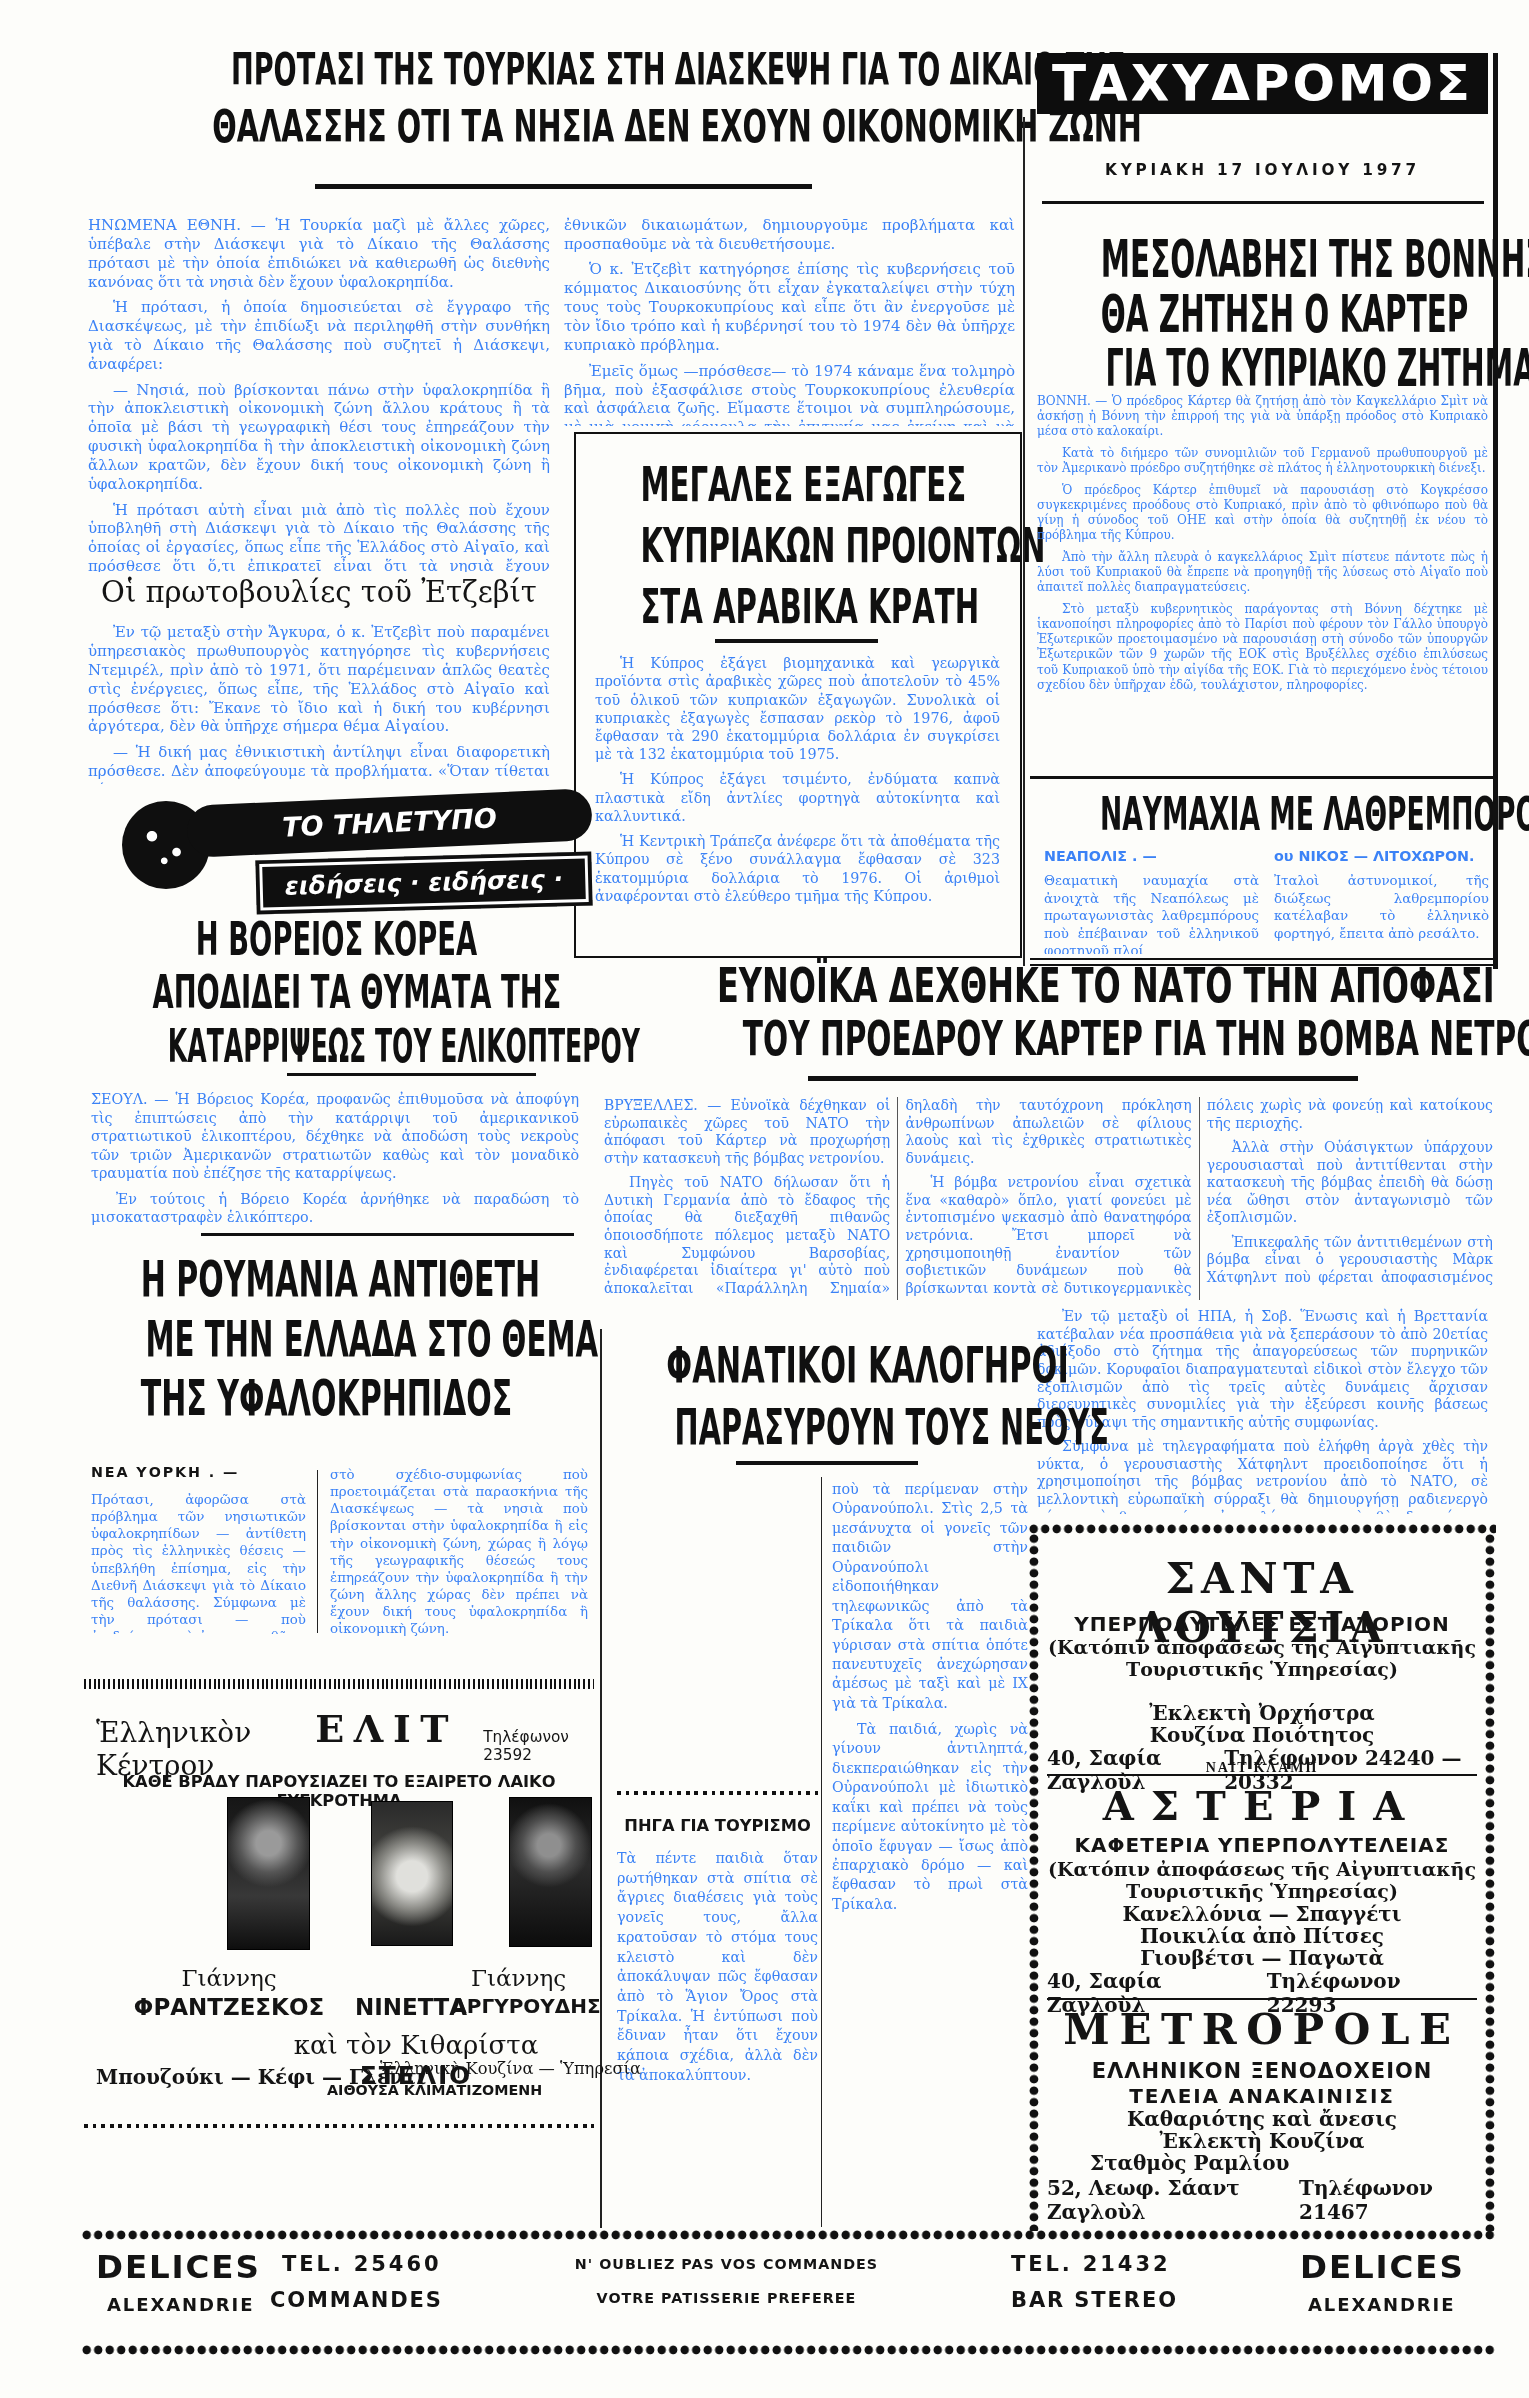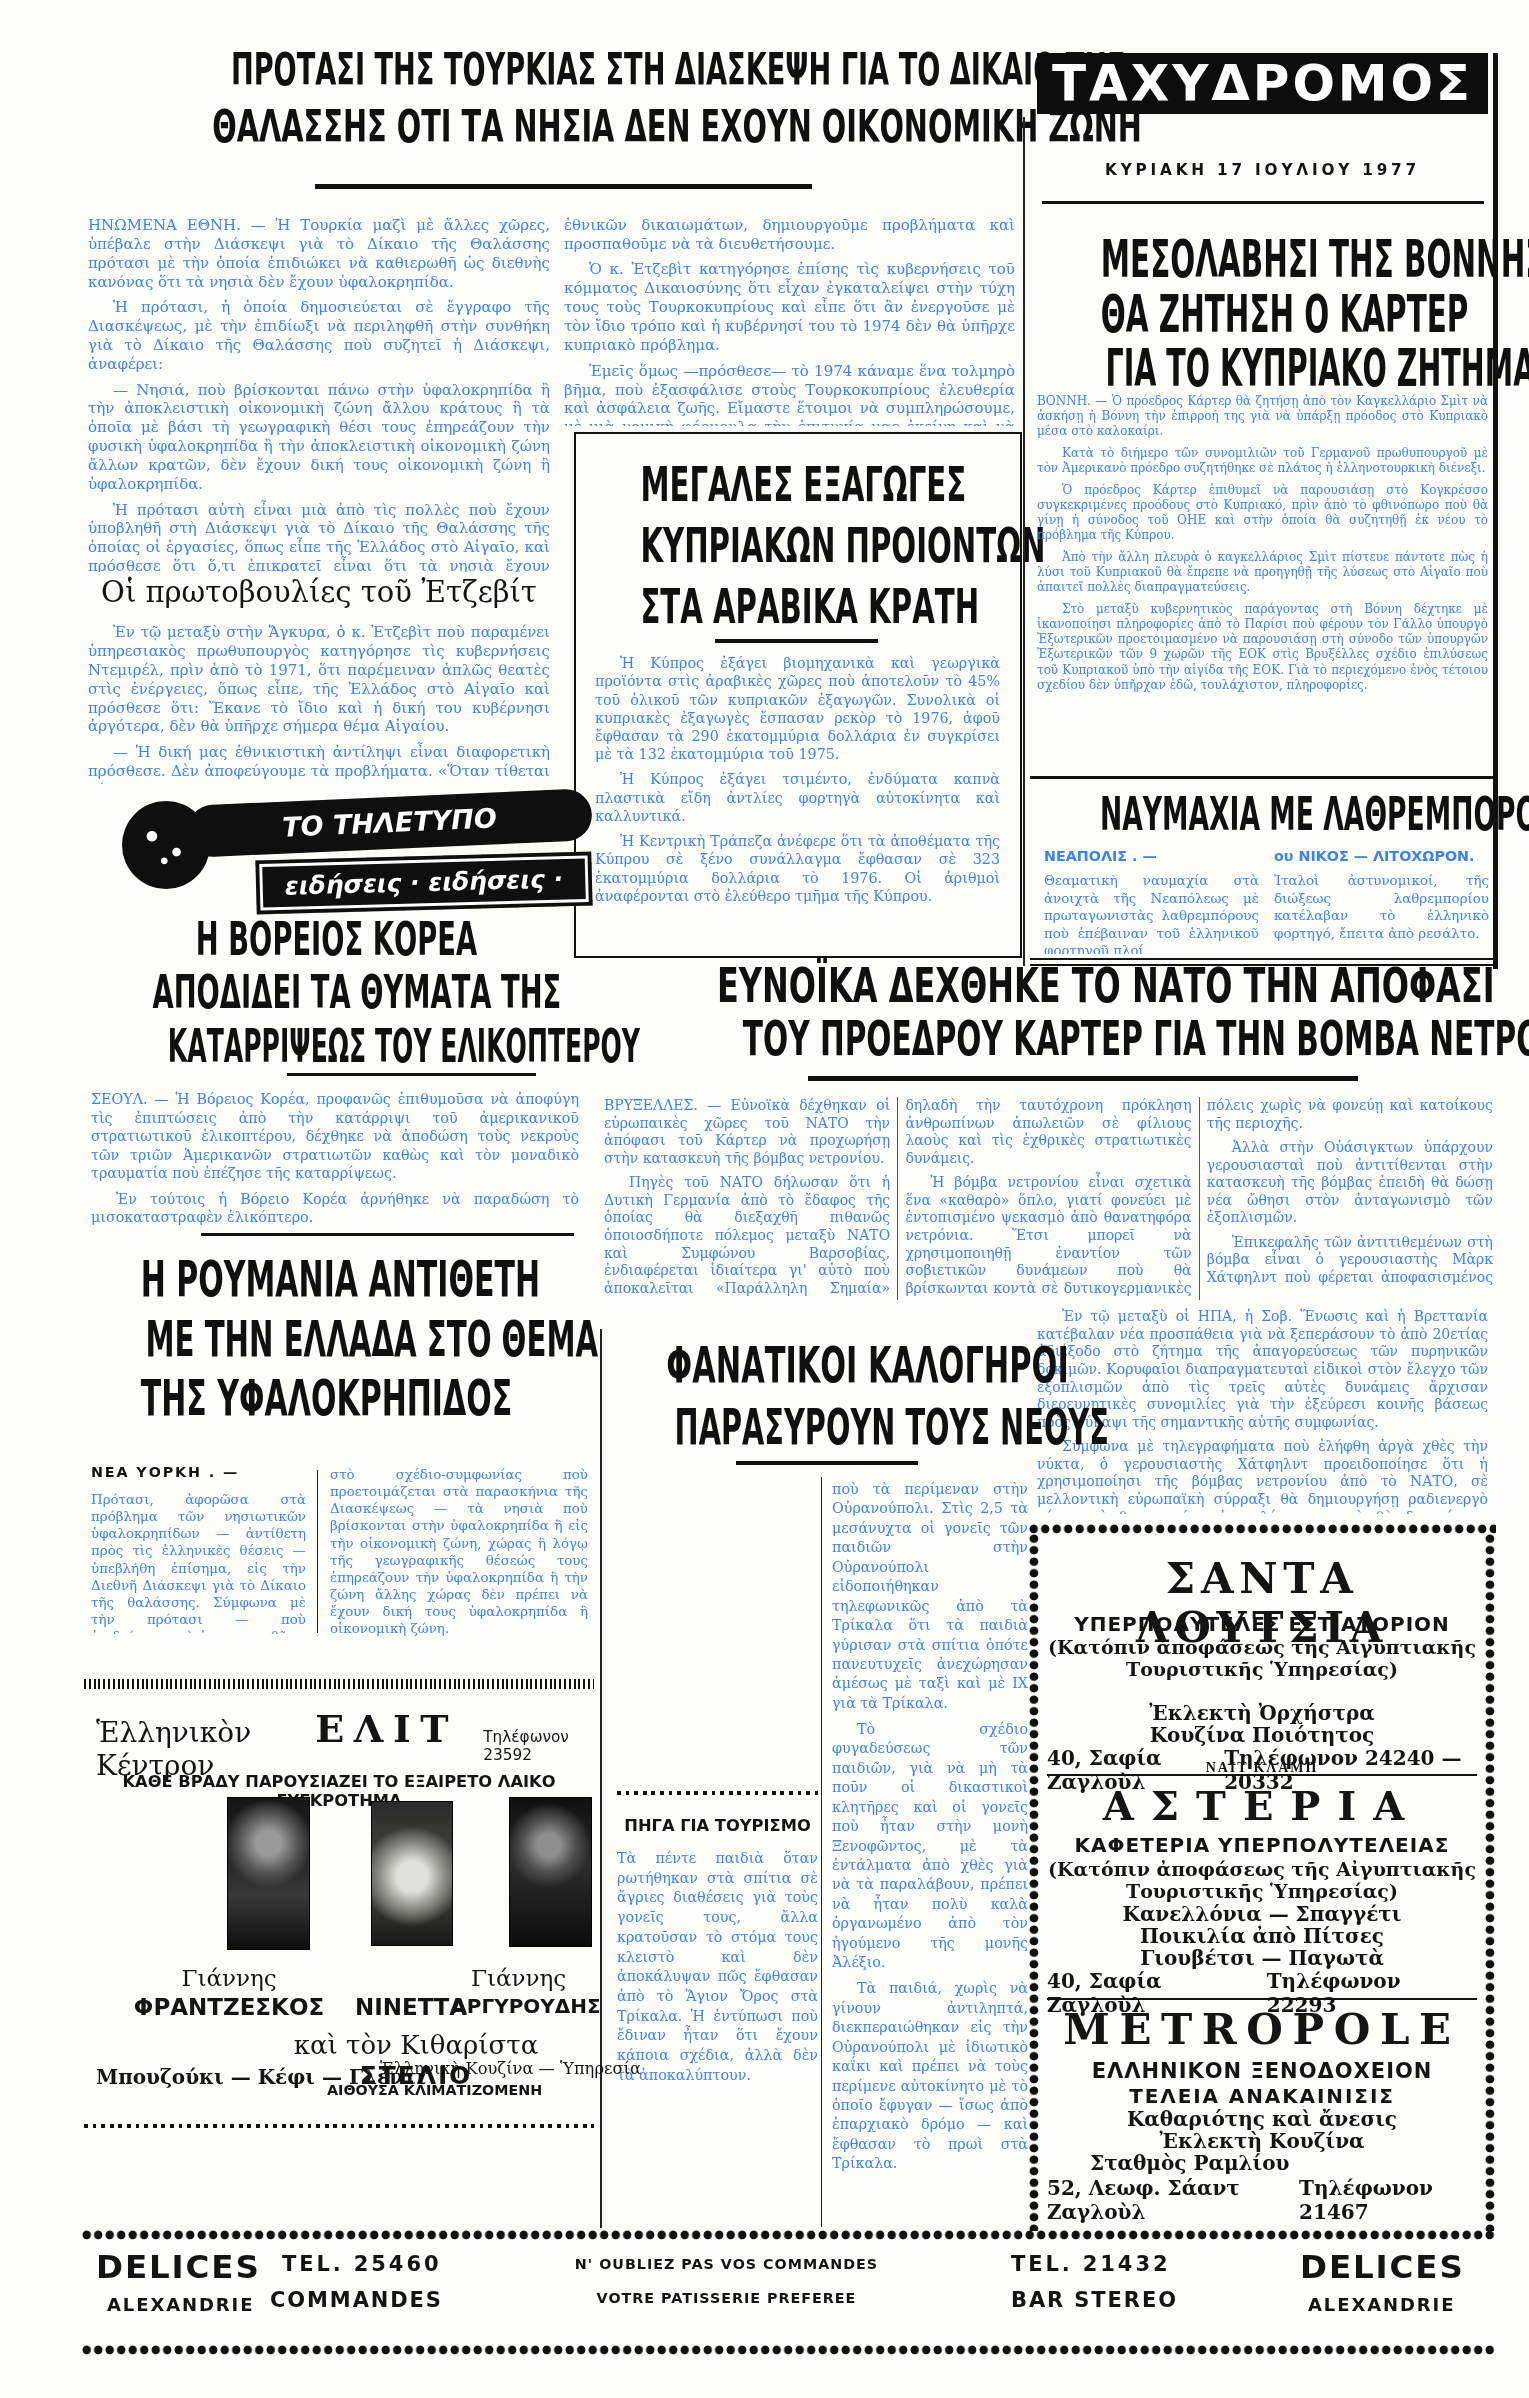--- a/index.html
+++ b/index.html
@@ -148,21 +148,20 @@
   <div class="hl" style="left:617px;top:1398px;width:411px;font-size:40px;transform:scale(0.72,1.25);">ΠΑΡΑΣΥΡΟΥΝ ΤΟΥΣ ΝΕΟΥΣ</div>
   <div class="rule" style="left:736px;top:1461px;width:182px;height:3.8px;"></div>
   <div class="dots" style="left:617px;top:1791px;width:201px;"></div>
   <div class="abs sans-b center" style="left:617px;top:1816px;width:201px;font-size:16.3px;">ΠΗΓΑ ΓΙΑ ΤΟΥΡΙΣΜΟ</div>
   <div class="bt" style="left:617px;top:1849px;width:201px;height:373px;font-size:14.3px;line-height:1.38;">
     <p class="noind">Τὰ πέντε παιδιὰ ὅταν ρωτήθηκαν στὰ σπίτια σὲ ἄγριες διαθέσεις γιὰ τοὺς γονεῖς τους, ἄλλα κρατοῦσαν τὸ στόμα τους κλειστὸ καὶ δὲν ἀποκάλυψαν πῶς ἔφθασαν ἀπὸ τὸ Ἅγιον Ὄρος στὰ Τρίκαλα. Ἡ ἐντύπωσι ποὺ ἔδιναν ἦταν ὅτι ἔχουν κάποια σχέδια, ἀλλὰ δὲν τὰ ἀποκαλύπτουν.</p>
   </div>
   <div class="vline" style="left:821px;top:1477px;height:750px;width:1px;"></div>
   <div class="bt" style="left:832px;top:1480px;width:196px;height:748px;font-size:14.3px;line-height:1.36;">
     <p class="noind">ποὺ τὰ περίμεναν στὴν Οὐρανούπολι. Στὶς 2,5 τὰ μεσάνυχτα οἱ γονεῖς τῶν παιδιῶν στὴν Οὐρανούπολι εἰδοποιήθηκαν τηλεφωνικῶς ἀπὸ τὰ Τρίκαλα ὅτι τὰ παιδιὰ γύρισαν στὰ σπίτια ὁπότε πανευτυχεῖς ἀνεχώρησαν ἀμέσως μὲ ταξὶ καὶ μὲ ΙΧ γιὰ τὰ Τρίκαλα.</p>
-    <p>Τὸ σχέδιο φυγαδεύσεως τῶν παιδιῶν, γιὰ νὰ μὴ τὰ ποῦν οἱ δικαστικοὶ κλητῆρες καὶ οἱ γονεῖς ποὺ ἦταν στὴν μονὴ Ξενοφῶντος, μὲ τὰ ἐντάλματα ἀπὸ χθὲς γιὰ νὰ τὰ παραλάβουν, πρέπει νὰ ἦταν πολὺ καλὰ ὀργανωμένο ἀπὸ τὸν ἡγούμενο τῆς μονῆς Ἀλέξιο.</p>
     <p>Τὰ παιδιά, χωρὶς νὰ γίνουν ἀντιληπτά, διεκπεραιώθηκαν εἰς τὴν Οὐρανούπολι μὲ ἰδιωτικὸ καΐκι καὶ πρέπει νὰ τοὺς περίμενε αὐτοκίνητο μὲ τὸ ὁποῖο ἔφυγαν — ἴσως ἀπὸ ἐπαρχιακὸ δρόμο — καὶ ἔφθασαν τὸ πρωὶ στὰ Τρίκαλα.</p>
   </div>
 
   <div class="ticks" style="left:84px;top:1679px;width:510px;"></div>
   <div class="abs" style="left:96px;top:1706px;width:483px;display:flex;align-items:baseline;justify-content:center;gap:25px;">
     <span style="font-family:'DejaVu Serif',serif;font-size:28px;">Ἑλληνικὸν Κέντρον</span>
     <span class="serif-b" style="font-size:38px;letter-spacing:9.6px;">ΕΛΙΤ</span>
     <span style="font-family:'DejaVu Sans',sans-serif;font-size:15.3px;">Τηλέφωνον 23592</span>
   </div>
   <div class="abs sans-b center" style="left:84px;top:1772px;width:510px;font-size:16.3px;">ΚΑΘΕ ΒΡΑΔΥ ΠΑΡΟΥΣΙΑΖΕΙ ΤΟ ΕΞΑΙΡΕΤΟ ΛΑΙΚΟ ΣΥΓΚΡΟΤΗΜΑ</div>

